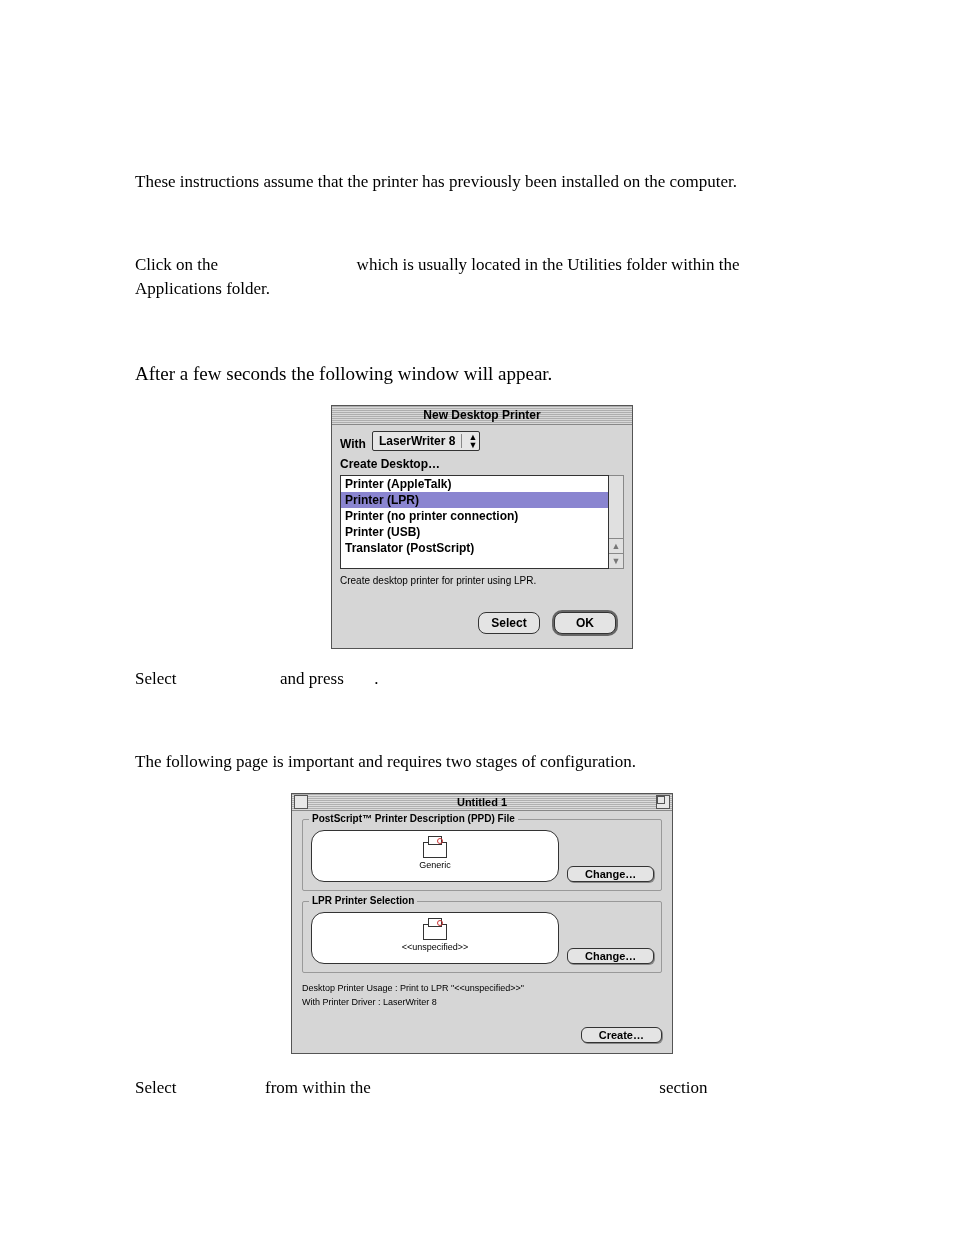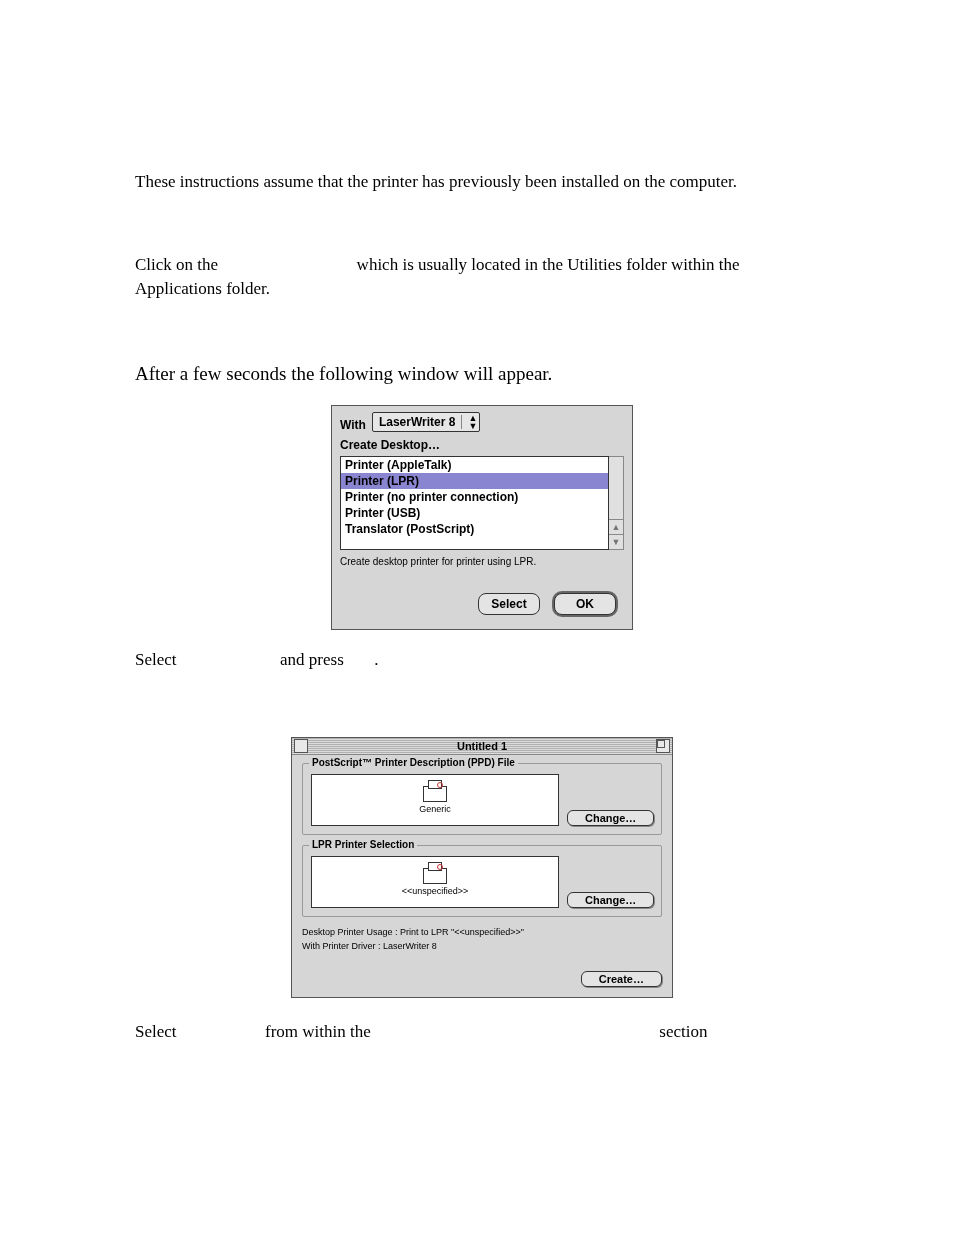--- a/index.html
+++ b/index.html
@@ -106,21 +106,21 @@
 .s2-tb-closebox { left:2px; }
 .s2-tb-zoombox { right:2px; }
 .s2-tb-zoombox::after { content:""; display:block; width:6px; height:6px; border:1px solid #555; margin:0; }
 .s2-tb-title { margin: 0 auto; }
 .s2-body { padding: 8px 10px 10px 10px; }
 .s2-group { border:1px solid #999; border-radius:2px; padding: 10px 8px 8px 8px; margin-bottom: 10px; position:relative; }
 .s2-legend { position:absolute; top:-7px; left:6px; background:#d6d6d6; padding:0 3px; font-weight:bold; font-size:10px; }
 .s2-row { display:flex; align-items:flex-end; gap:8px; }
 .s2-iconbox {
   display:flex; flex-direction:column; align-items:center; gap:2px;
-  background:#fff; border:1px solid #333; padding:4px 8px; border-radius:0;
+  background:#fff; border:1px solid #333; padding:4px 8px; border-radius:13px;
   flex: 0 0 230px; height: 42px; justify-content:center;
 }
 .s2-printer-icon {
   width: 22px; height: 14px; border:1px solid #333; position:relative; background:#fff;
 }
 .s2-printer-icon::before {
   content:""; position:absolute; top:-7px; left:4px; width:12px; height:7px; border:1px solid #333; background:#fff;
 }
 .s2-printer-icon .dot { position:absolute; right:3px; top:-5px; width:4px; height:4px; border:1px solid #c33; border-radius:50%; }
 .s2-icon-label { font-size: 9px; }
@@ -146,20 +146,23 @@
     <span style="display:inline-block; width:130px;"></span>
     <span>which is usually located in the Utilities folder within the Applications folder.</span>
   </p>
 
   <div class="gap-m"></div>
 
   <p class="para big">After a few seconds the following window will appear.</p>
 
   <div class="s1-wrap">
     <div class="s1-win">
+      <div class="s1-titlebar">
+        <span>New Desktop Printer</span>
+      </div>
       <div class="s1-body">
         <div class="s1-withrow">
           <span>With</span>
           <span class="s1-select">
             <span>LaserWriter 8</span>
             <span class="sep"></span>
             <span class="arrows">
               <span>▲</span>
                 <span>▼</span>
             </span>
@@ -191,20 +194,21 @@
   <p class="para">
     <span>Select</span>
     <span style="display:inline-block; width:95px;"></span>
     <span>and press</span>
     <span style="display:inline-block; width:22px;"></span>
     <span>.</span>
   </p>
 
   <div class="gap-m"></div>
 
+  <p class="para">The following page is important and requires two stages of configuration.</p>
 
   <div class="s2-wrap">
     <div class="s2-win">
       <div class="s2-titlebar">
         <span class="s2-tb-closebox"></span>
         <span class="s2-tb-title">Untitled 1</span>
         <span class="s2-tb-zoombox"></span>
       </div>
       <div class="s2-body">
 

